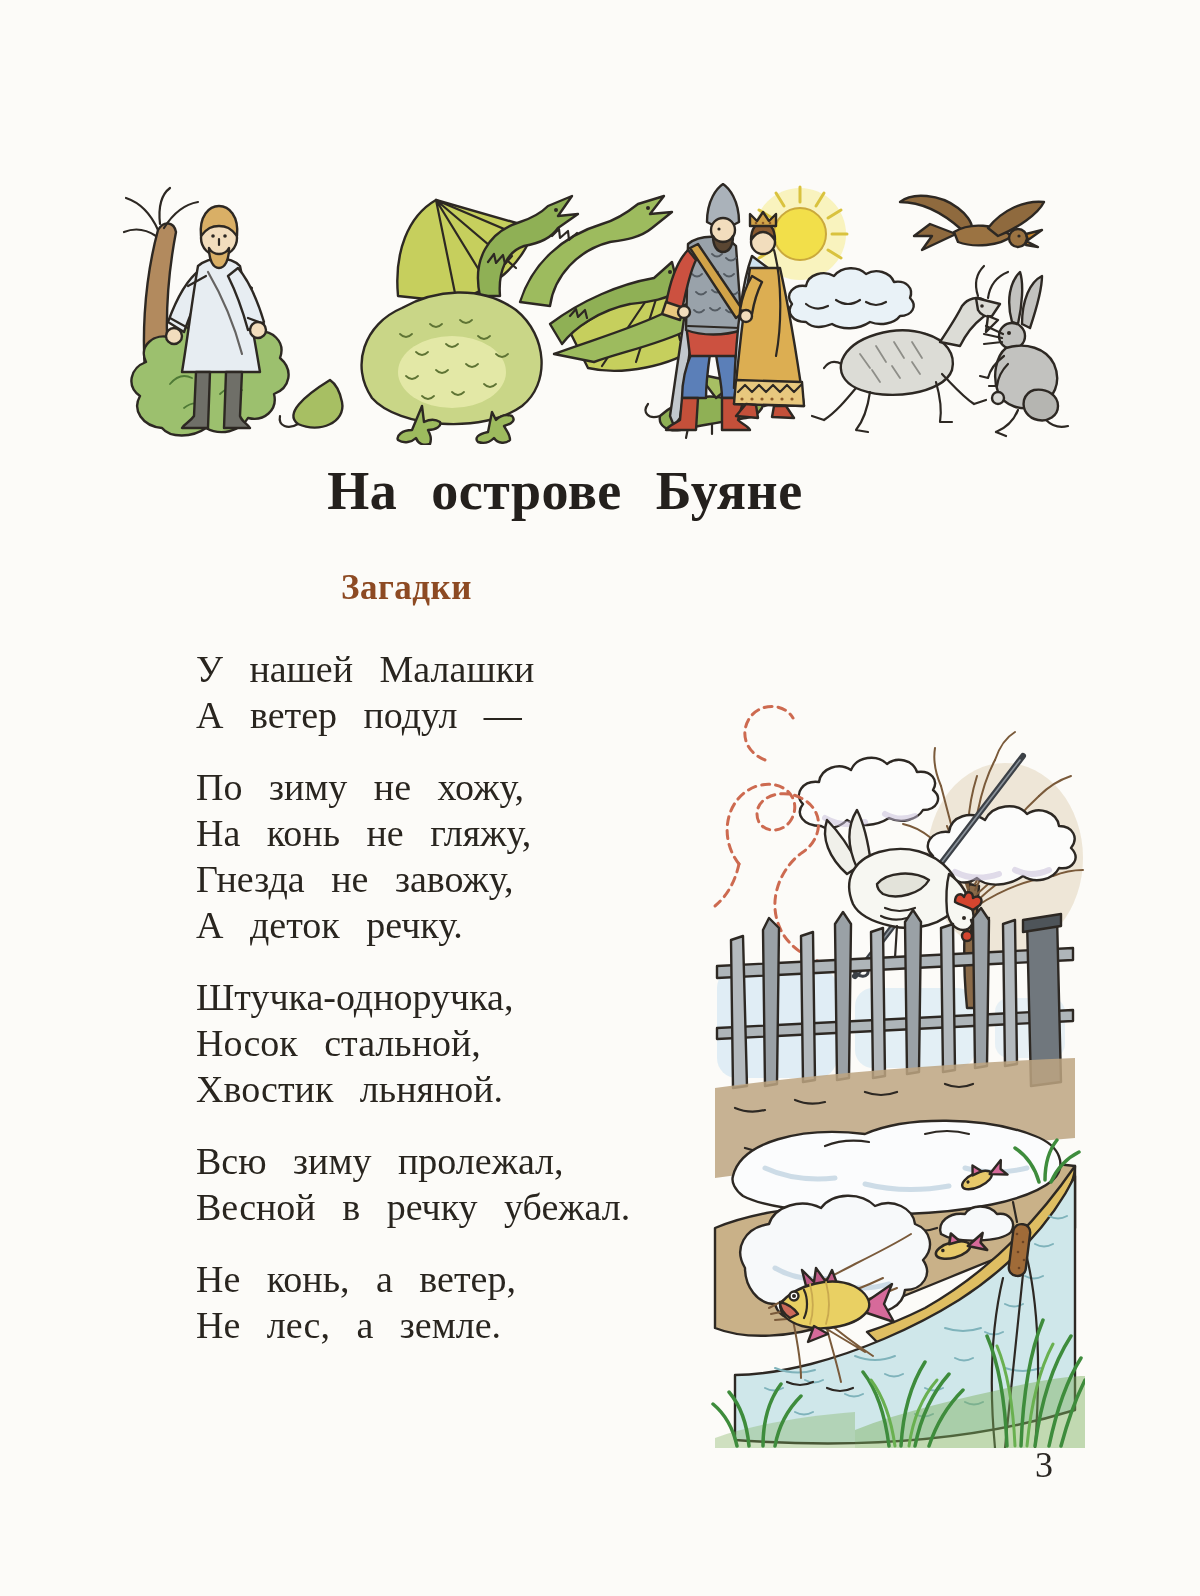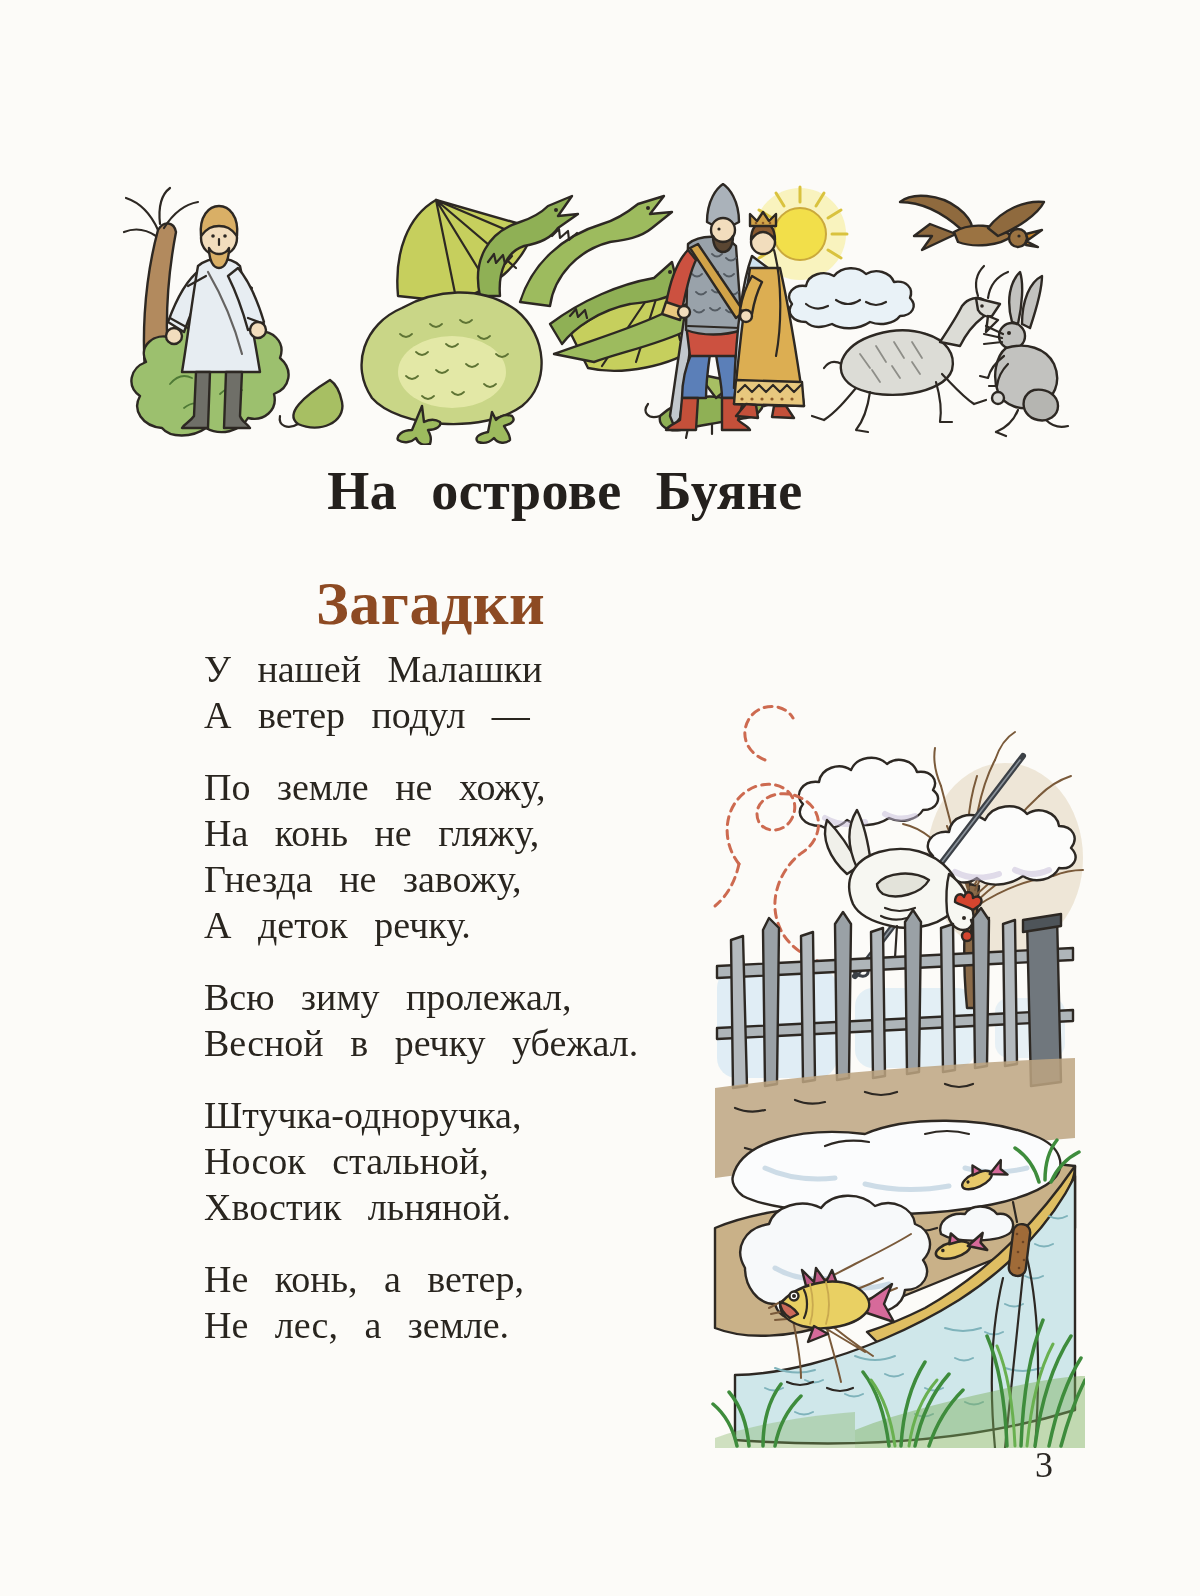--- a/index.html
+++ b/index.html
@@ -15,27 +15,27 @@
   .header-art{position:absolute;left:100px;top:183px;width:980px;height:262px;}
   .title{
     position:absolute;left:0;right:70px;top:460px;
     text-align:center;
     font-size:54px;font-weight:700;
     color:var(--title,#24201d);
     word-spacing:20px;letter-spacing:.5px;
     margin:0;
   }
   .subtitle{
-    position:absolute;left:316px;top:568px;
-    font-size:62px;font-weight:700;
+    position:absolute;left:341px;top:568px;
+    font-size:35px;font-weight:700;
     color:var(--section_heading,#8d4a23);
     margin:0;letter-spacing:.5px;
   }
   .poems{
-    position:absolute;left:204px;top:646px;width:560px;
+    position:absolute;left:196px;top:646px;width:560px;
     font-size:38px;line-height:46px;
     word-spacing:17px;
   }
   .stanza{margin:0 0 26px 0;}
   .poem-line{white-space:nowrap;}
   .side-art{position:absolute;left:705px;top:668px;width:380px;height:780px;}
   .pageno{
     position:absolute;left:1014px;top:1444px;width:60px;
     text-align:center;font-size:36px;color:#2a2622;
   }
@@ -215,33 +215,33 @@
 
   <h1 class="title">На острове Буяне</h1>
   <h2 class="subtitle">Загадки</h2>
 
   <div class="poems">
     <div class="stanza">
       <div class="poem-line">У нашей Малашки</div>
       <div class="poem-line">А ветер подул —</div>
     </div>
     <div class="stanza">
-      <div class="poem-line">По земле не хожу,</div>
+      <div class="poem-line">По зиму не хожу,</div>
       <div class="poem-line">На конь не гляжу,</div>
       <div class="poem-line">Гнезда не завожу,</div>
       <div class="poem-line">А деток речку.</div>
     </div>
     <div class="stanza">
-      <div class="poem-line">Всю зиму пролежал,</div>
-      <div class="poem-line">Весной в речку убежал.</div>
-    </div>
-    <div class="stanza">
       <div class="poem-line">Штучка-одноручка,</div>
       <div class="poem-line">Носок стальной,</div>
       <div class="poem-line">Хвостик льняной.</div>
+    </div>
+    <div class="stanza">
+      <div class="poem-line">Всю зиму пролежал,</div>
+      <div class="poem-line">Весной в речку убежал.</div>
     </div>
     <div class="stanza">
       <div class="poem-line">Не конь, а ветер,</div>
       <div class="poem-line">Не лес, а земле.</div>
     </div>
   </div>
 
   <svg class="side-art" viewBox="0 0 380 780" aria-hidden="true">
 
     <rect x="12" y="300" width="120" height="110" rx="20" fill="#d8eaf4" opacity="0.8"></rect>

